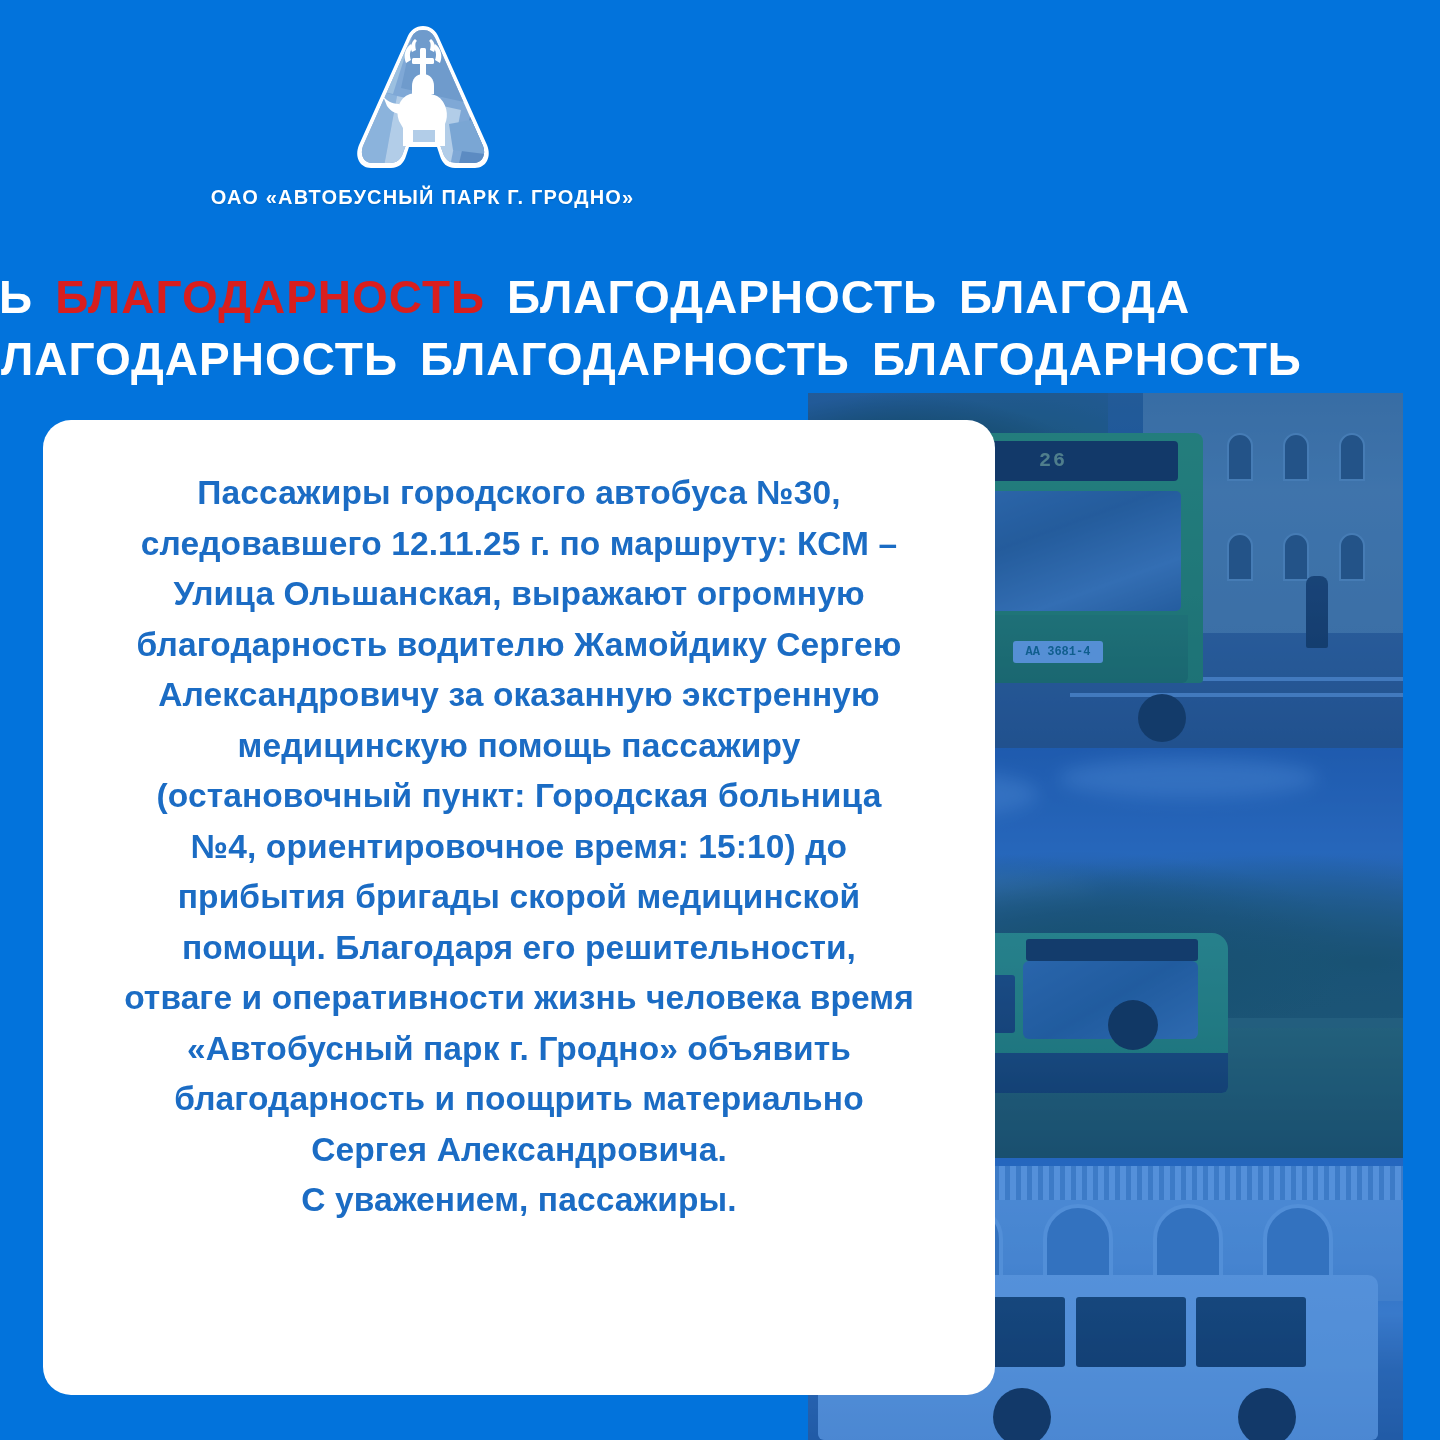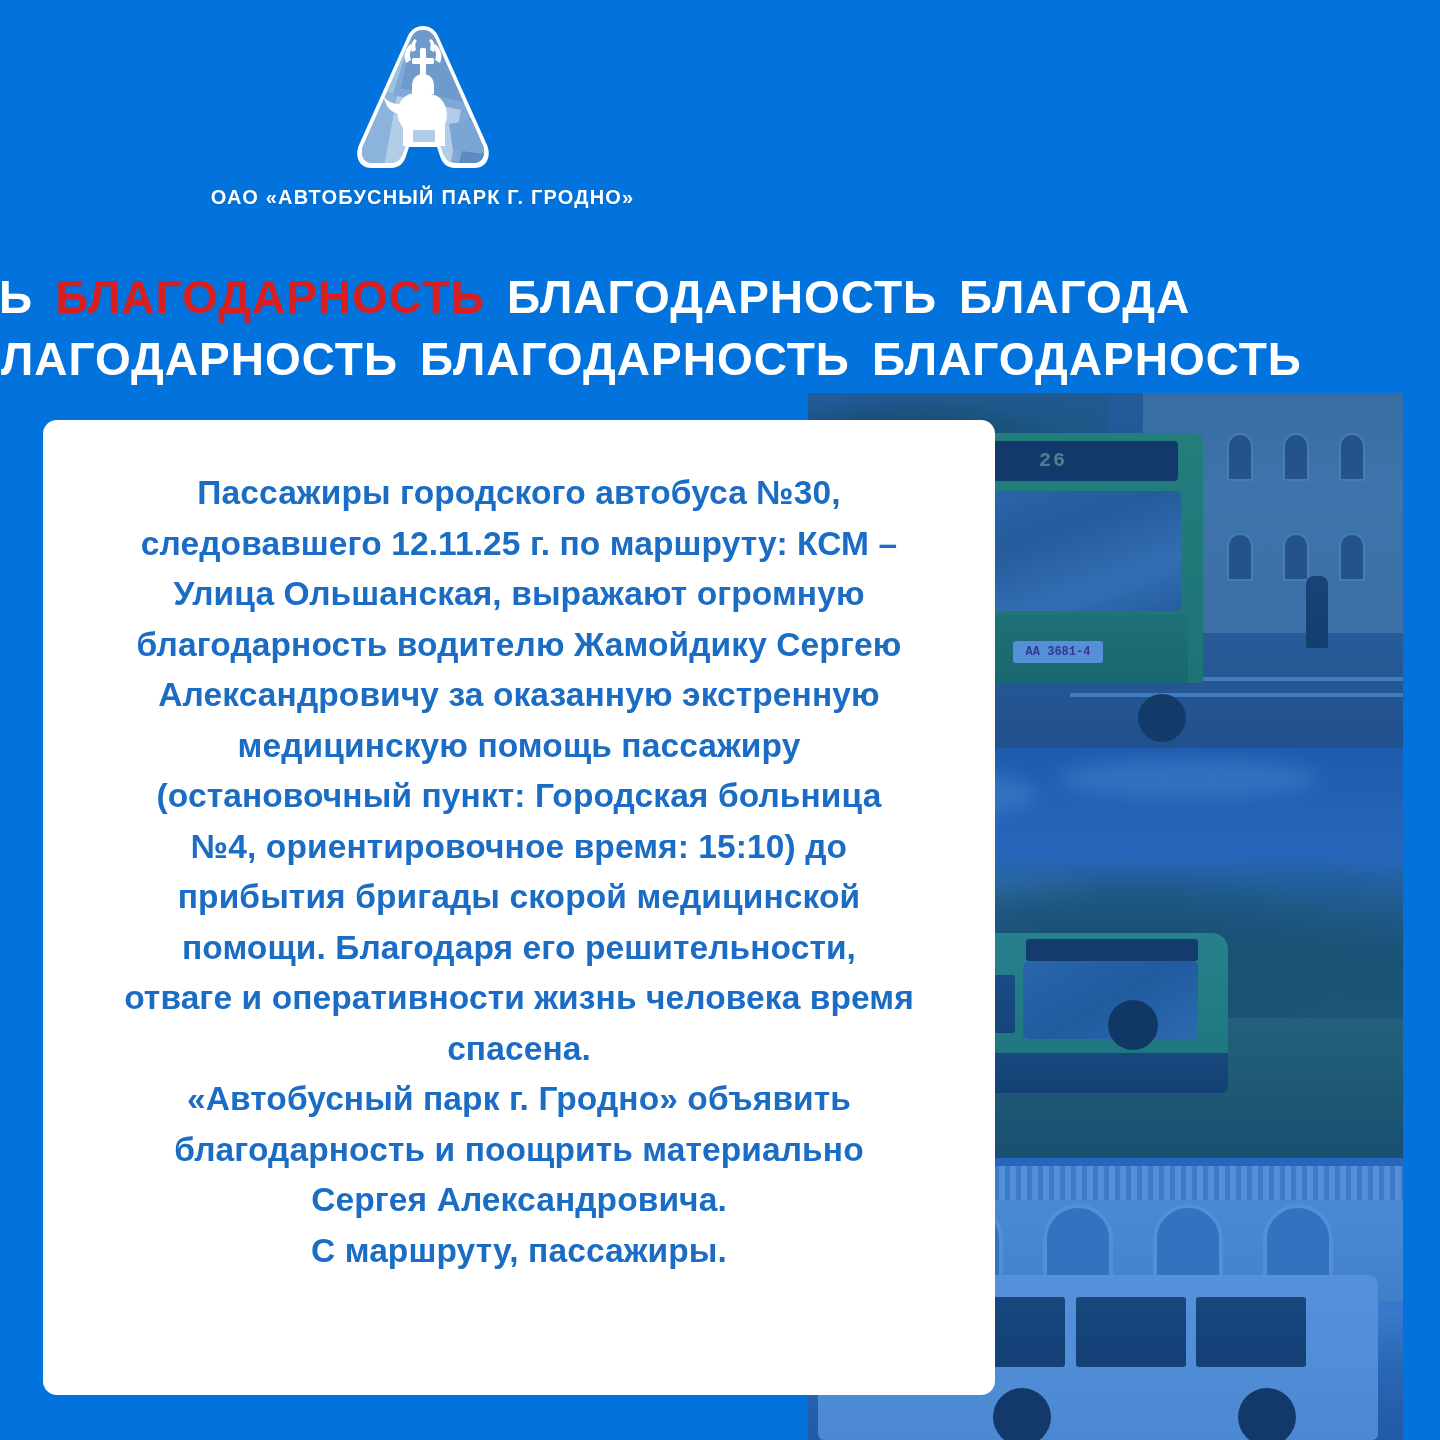--- a/index.html
+++ b/index.html
@@ -96,21 +96,21 @@
     position: absolute; left: 52px; top: 70px; width: 45px; height: 185px;
     background: linear-gradient(180deg, #2c4c5e 0%, #24404f 100%); border-radius: 4px;
   }
   .gb-lower {
     position: absolute; left: 110px; top: 222px; width: 270px; height: 68px;
     background: linear-gradient(180deg, #3da244 0%, #2f8c38 100%); border-radius: 0 0 6px 6px;
   }
   .gb-plate {
     position: absolute; left: 205px; top: 248px; width: 90px; height: 22px;
     background: #e8ecef; border-radius: 3px;
-    font: 700 12px/22px "Liberation Mono", monospace; color: #701a75; text-align: center;
+    font: 700 12px/22px "Liberation Mono", monospace; color: #0f766e; text-align: center;
   }
   .gb-routebadge {
     position: absolute; left: 135px; top: 175px; width: 52px; height: 32px;
     background: #e9eef2; color: #15202b;
     font: 700 22px/32px "Liberation Sans", sans-serif; text-align: center; border-radius: 2px;
   }
   .gb-wheel {
     position: absolute; width: 48px; height: 48px; border-radius: 50%;
     background: #1b242c; bottom: 6px;
   }
@@ -246,21 +246,21 @@
   .w-word { color: #ffffff; }
   .r-word { color: #d81e1e; }
   .banner-row span { margin-right: 22px; }
 
   
   #message-card {
     position: absolute;
     left: 43px; top: 420px;
     width: 952px; height: 975px;
     background: #ffffff;
-    border-radius: 14px;
+    border-radius: 28px;
     z-index: 10;
     padding: 48px 52px 30px 52px;
     display: flex; flex-direction: column; align-items: center; justify-content: flex-start;
   }
 
   #message-body {
     width: 100%;
     text-align: center;
     color: #1b6cc4;
     font-size: 33.5px;
@@ -419,19 +419,18 @@
     <p>следовавшего 12.11.25 г. по маршруту: КСМ –</p>
     <p>Улица Ольшанская, выражают огромную</p>
     <p>благодарность водителю Жамойдику Сергею</p>
     <p>Александровичу за оказанную экстренную</p>
     <p>медицинскую помощь пассажиру</p>
     <p>(остановочный пункт: Городская больница</p>
     <p>№4, ориентировочное время: 15:10) до</p>
     <p>прибытия бригады скорой медицинской</p>
     <p>помощи. Благодаря его решительности,</p>
     <p>отваге и оперативности жизнь человека время</p>
-    <p>спасена.</p>
     <p>«Автобусный парк г. Гродно» объявить</p>
     <p>благодарность и поощрить материально</p>
     <p>Сергея Александровича.</p>
-    <p>С маршруту, пассажиры.</p>
+    <p>С уважением, пассажиры.</p>
   </div>
 </div>
 
 </body></html>

